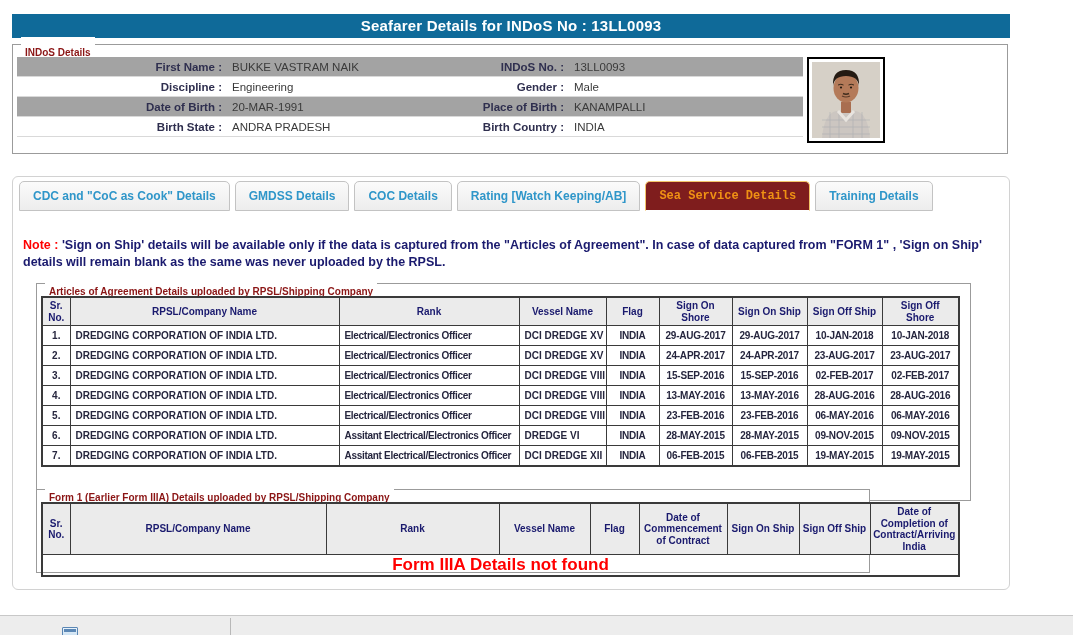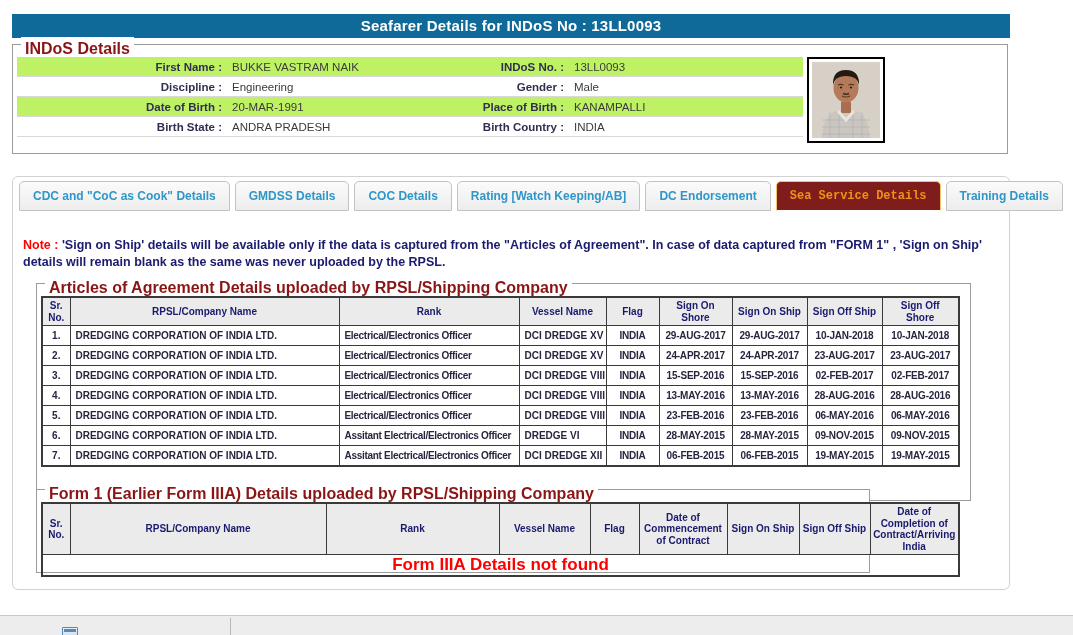--- a/index.html
+++ b/index.html
@@ -7,28 +7,28 @@
   body { font-family: "Liberation Sans", "DejaVu Sans", sans-serif; }
   .page { position: relative; width: 1073px; height: 635px; background: #fff; overflow: hidden; }
 
   
   .title-bar { position:absolute; left:12px; top:14px; width:998px; height:24px;
     background:#0f6a99; color:#fff; font-size:15px; font-weight:bold;
     text-align:center; line-height:24px; letter-spacing:.2px; }
 
   
   .fs { position:absolute; border:1px solid #9b9b9b; background:#fff; }
-  .fs-legend { position:absolute; top:-8px; left:8px; background:#fff; padding:3px 4px;
-    color:#8b1515; font-size:16px; font-weight:bold; }
+  .fs-legend { position:absolute; top:-8px; left:8px; background:#fff; padding:10px 4px;
+    color:#8b1515; font-size:10px; font-weight:bold; }
 
   
   .fs-indos { left:12px; top:44px; width:996px; height:110px; }
   .details-grid { position:absolute; left:4px; top:12px; width:786px; }
   .d-row { display:flex; height:20px; line-height:20px; font-size:11.5px; border-bottom:1px solid #d9d9d9; }
-  .d-row.alt { background:#bef264; }
+  .d-row.alt { background:#a3a3a3; }
   .d-label { font-weight:bold; color:#2f2f4f; text-align:right; }
   .d-label.c1 { width:205px; }
   .d-label.c3 { width:118px; }
   .d-value { color:#3a3a3a; padding-left:10px; }
   .d-value.c2 { width:224px; }
   .d-value.c4 { flex:1; }
   .photo-frame { position:absolute; right:122px; top:12px; width:78px; height:86px;
     border:2px solid #000; background:#fff; padding:3px; }
   .photo-frame svg { display:block; width:100%; height:100%; }
 
@@ -137,21 +137,20 @@
       </svg>
     </div>
   </div>
 
   <div class="tab-widget">
     <div class="tabs">
       <div class="tab">CDC and "CoC as Cook" Details</div>
       <div class="tab">GMDSS Details</div>
       <div class="tab">COC Details</div>
       <div class="tab">Rating [Watch Keeping/AB]</div>
-      <div class="tab">DC Endorsement</div>
       <div class="tab active">Sea Service Details</div>
       <div class="tab">Training Details</div>
     </div>
 
     <div class="note"><span class="note-prefix">Note :</span><span> 'Sign on Ship' details will be available only if the data is captured from the "Articles of Agreement". In case of data captured from "FORM 1" , 'Sign on Ship' details will remain blank as the same was never uploaded by the RPSL.</span></div>
 
     <div class="fs fs-articles">
       <span class="fs-legend">Articles of Agreement Details uploaded by RPSL/Shipping Company</span>
       <table class="dg articles">
         <colgroup>

